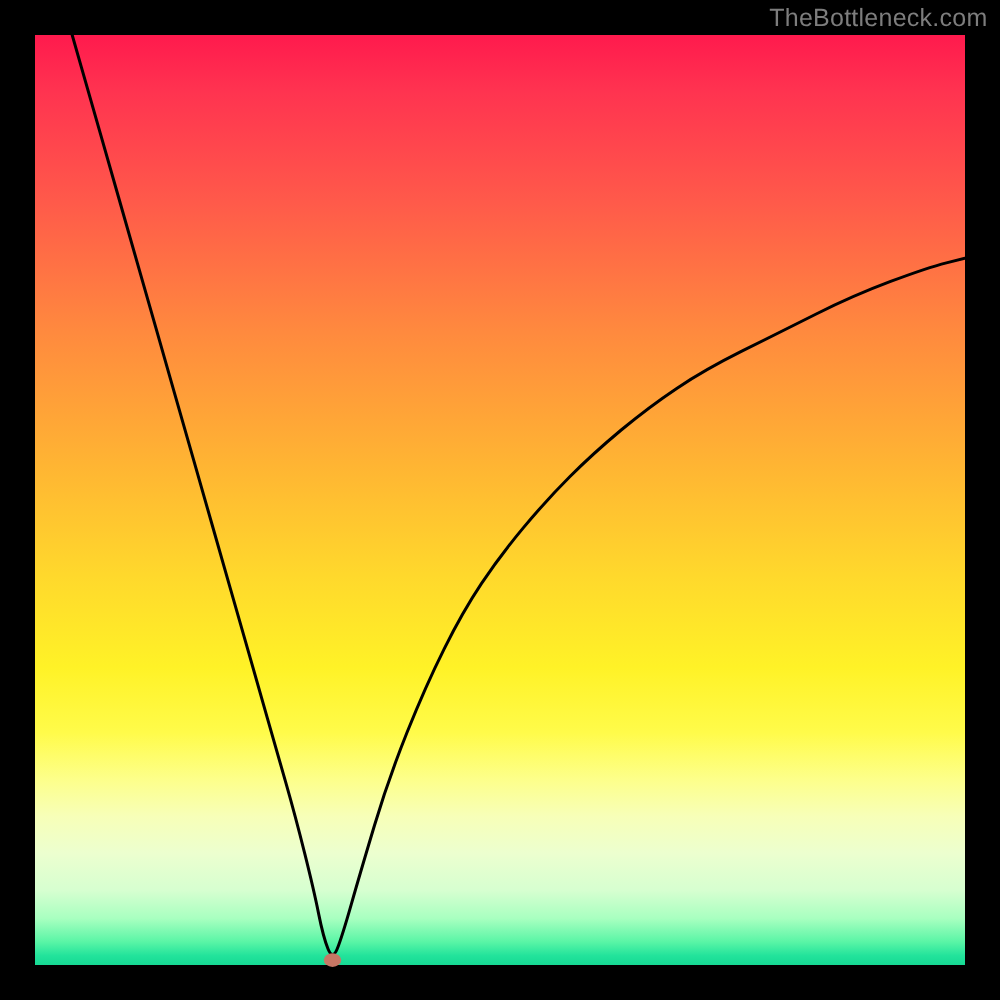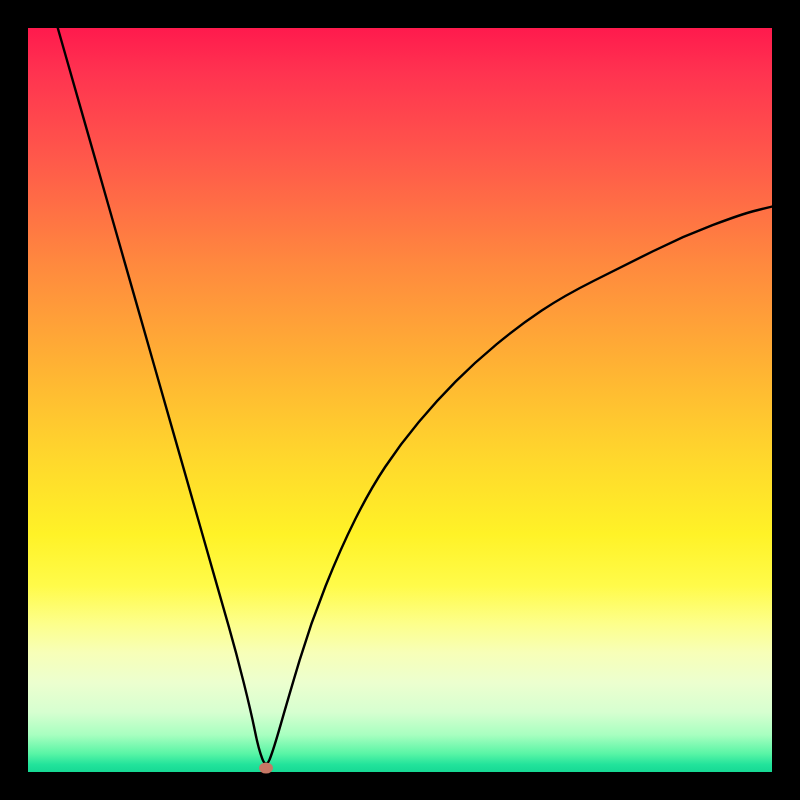--- a/index.html
+++ b/index.html
@@ -67,20 +67,21 @@
     height: 11px;
     border-radius: 50%;
     background: #c77765;
     transform: translate(-50%, -50%);
   }
 </style>
 </head>
 <body>
 
 <div class="frame">
+  <div class="watermark">TheBottleneck.com</div>
 
   <div class="plot-area">
     <svg class="curve" viewBox="0 0 744 744" preserveAspectRatio="none">
       <path id="curve-path" d="M 29.76 0.00 Q 29.76 0.00 37.20 26.04 Q 44.64 52.08 52.08 78.12 Q 59.52 104.16 66.96 130.20 Q 74.40 156.24 81.84 182.28 Q 89.28 208.32 96.72 234.36 Q 104.16 260.40 111.60 286.44 Q 119.04 312.48 126.48 338.52 Q 133.92 364.56 141.36 390.60 Q 148.80 416.64 156.24 442.68 Q 163.68 468.72 171.12 494.76 Q 178.56 520.80 186.00 546.84 Q 193.44 572.88 200.88 598.92 Q 208.32 624.96 215.76 654.72 Q 223.20 684.48 226.92 703.08 Q 230.64 721.68 234.36 730.98 Q 238.08 740.28 241.80 730.98 Q 245.52 721.68 252.96 695.64 Q 260.40 669.60 271.56 632.40 Q 282.72 595.20 297.60 558.00 Q 312.48 520.80 327.36 491.04 Q 342.24 461.28 357.12 438.96 Q 372.00 416.64 390.60 394.32 Q 409.20 372.00 427.80 353.40 Q 446.40 334.80 468.72 316.20 Q 491.04 297.60 513.36 282.72 Q 535.68 267.84 565.44 252.96 Q 595.20 238.08 624.96 223.20 Q 654.72 208.32 684.48 197.16 Q 714.24 186.00 729.12 182.28 T 744.00 178.56" fill="none" stroke="#000" stroke-width="2.4" stroke-linejoin="round" stroke-linecap="round"></path>
     </svg>
     <div id="marker" class="marker" style="left: 238.08px; top: 740.28px; background: rgb(199, 119, 101);"></div>
   </div>
 </div>
 
 </body></html>

